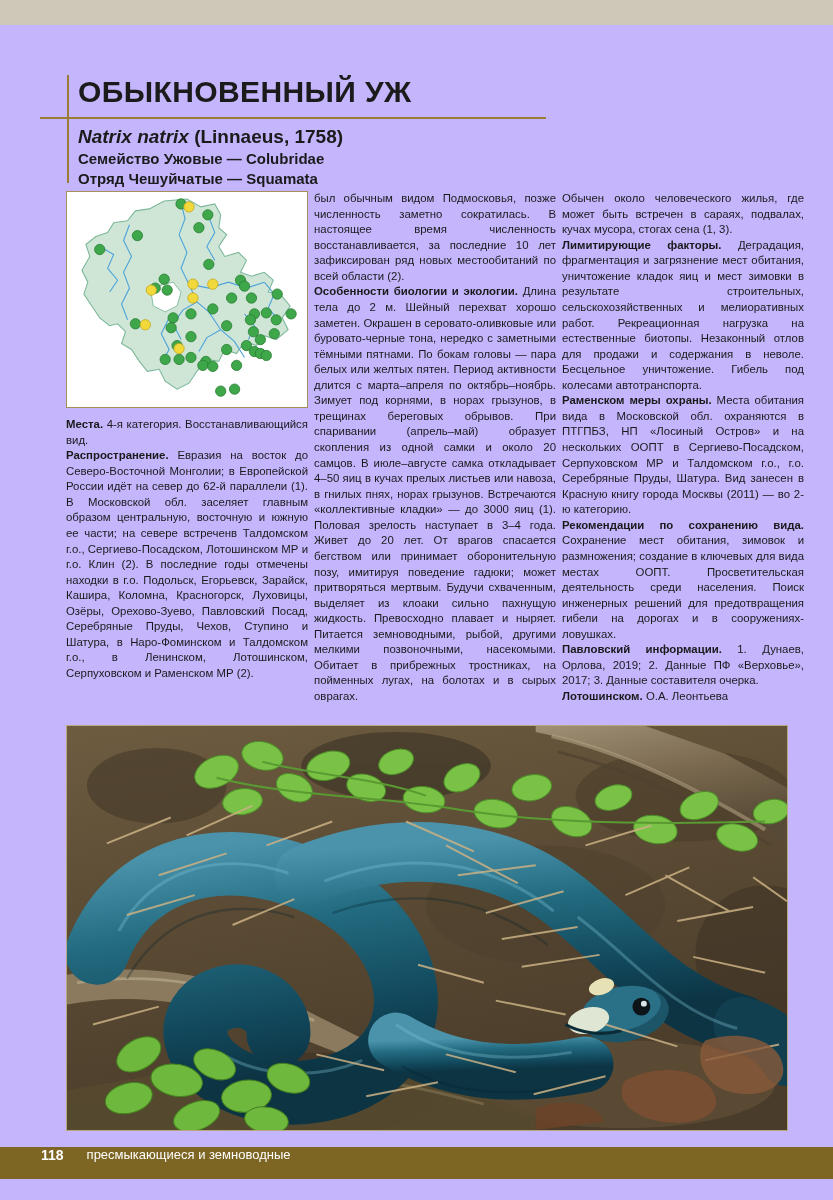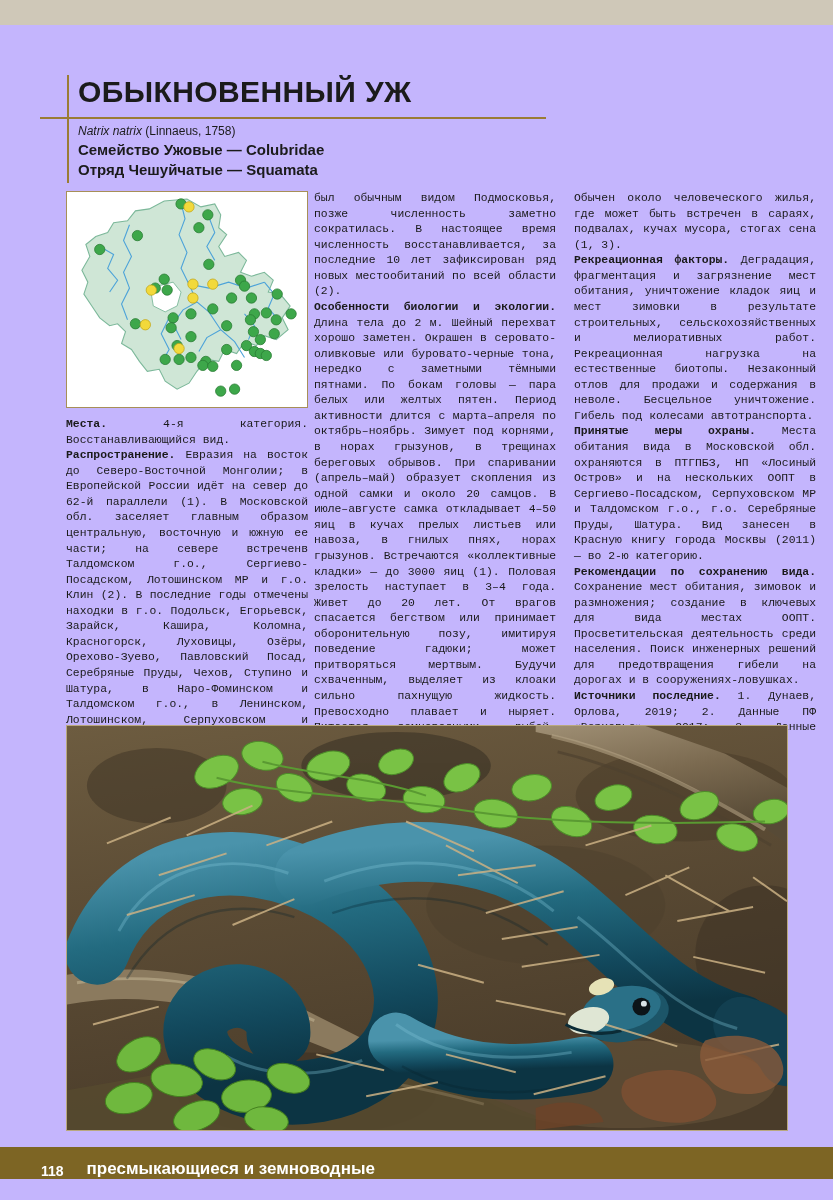--- a/index.html
+++ b/index.html
@@ -47,22 +47,22 @@
     line-height: 1;
     white-space: nowrap;
   }
   .subtitle-group {
     position: absolute;
     left: 78px; top: 99px;
     color: #1b1b1b;
     line-height: 1.32;
   }
   .sub-latin {
-    font-size: 12px;
-    font-weight: 400;
+    font-size: 19px;
+    font-weight: 700;
     white-space: nowrap;
   }
   .sub-latin i { font-style: italic; }
   .sub-line {
     font-size: 15px;
     font-weight: 700;
     white-space: nowrap;
   }
 
   
@@ -79,59 +79,58 @@
 
   
   .col {
     position: absolute;
     font-size: 11.4px;
     line-height: 1.365;
     color: #1a1a1a;
     text-align: justify;
     text-justify: inter-word;
     hyphens: manual;
-    font-family: Liberation Mono, monospace;
   }
   .col p { margin: 0; }
   .col b { font-weight: 700; }
   .col-left  { left: 66px;  top: 392px; width: 242px; }
   .col-mid   { left: 314px; top: 166px; width: 242px; }
-  .col-right { left: 574px; top: 166px; width: 242px; }
+  .col-right { left: 562px; top: 166px; width: 242px; }
 
   
   .photo {
     position: absolute;
     left: 66px; top: 700px;
     width: 722px; height: 406px;
     border: 1px solid #b9a87f;
     box-sizing: border-box;
     overflow: hidden;
     background: #3a3228;
   }
   .photo svg { display: block; width: 100%; height: 100%; }
 
   
   .footer-bar {
     position: absolute;
     left: 0; top: 1122px;
     width: 833px; height: 32px;
     background: #7d6524;
     display: flex;
-    align-items: flex-end;
+    align-items: flex-start;
   }
   .footer-page {
     color: #ffffff;
     font-size: 14px;
     font-weight: 700;
     margin-left: 41px;
   }
   .footer-title {
     color: #ffffff;
-    font-size: 17px;
-    font-weight: 700;
+    font-size: 13px;
+    font-weight: 400;
     margin-left: 23px;
   }
 </style>
 </head>
 <body>
 
 <div class="page">
 
   <div class="header-block">
     <div class="rule-h"></div>
@@ -231,24 +230,24 @@
     <p><b>Распространение.</b><span> Евразия на восток до Северо-Восточной Монголии; в Европейской России идёт на север до 62-й параллели (1). В Московской обл. заселяет главным образом центральную, восточную и южную ее части; на севере встреченв Талдомском г.о., Сергиево-Посадском, Лотошинском МР и г.о. Клин (2). В последние годы отмечены находки в г.о. Подольск, Егорьевск, Зарайск, Кашира, Коломна, Красногорск, Луховицы, Озёры, Орехово-Зуево, Павловский Посад, Серебряные Пруды, Чехов, Ступино и Шатура, в Наро-Фоминском и Талдомском г.о., в Ленинском, Лотошинском, Серпуховском и Раменском МР (2).</span></p>
   </div>
 
   <div class="col col-mid">
     <p><b></b><span>был обычным видом Подмосковья, позже численность заметно сократилась. В настоящее время численность восстанавливается, за последние 10 лет зафиксирован ряд новых местообитаний по всей области (2).</span></p>
     <p><b>Особенности биологии и экологии.</b><span> Длина тела до 2 м. Шейный перехват хорошо заметен. Окрашен в серовато-оливковые или буровато-черные тона, нередко с заметными тёмными пятнами. По бокам головы — пара белых или желтых пятен. Период активности длится с марта–апреля по октябрь–ноябрь. Зимует под корнями, в норах грызунов, в трещинах береговых обрывов. При спаривании (апрель–май) образует скопления из одной самки и около 20 самцов. В июле–августе самка откладывает 4–50 яиц в кучах прелых листьев или навоза, в гнилых пнях, норах грызунов. Встречаются «коллективные кладки» — до 3000 яиц (1). Половая зрелость наступает в 3–4 года. Живет до 20 лет. От врагов спасается бегством или принимает оборонительную позу, имитируя поведение гадюки; может притворяться мертвым. Будучи схваченным, выделяет из клоаки сильно пахнущую жидкость. Превосходно плавает и ныряет. Питается земноводными, рыбой, другими мелкими позвоночными, насекомыми. Обитает в прибрежных тростниках, на пойменных лугах, на болотах и в сырых оврагах.</span></p>
   </div>
 
   <div class="col col-right">
     <p><b></b><span>Обычен около человеческого жилья, где может быть встречен в сараях, подвалах, кучах мусора, стогах сена (1, 3).</span></p>
-    <p><b>Рекреационная факторы.</b><span> Деградация, фрагментация и загрязнение мест обитания, уничтожение кладок яиц и мест зимовки в результате строительных, сельскохозяйственных и мелиоративных работ. Рекреационная нагрузка на естественные биотопы. Незаконный отлов для продажи и содержания в неволе. Бесцельное уничтожение. Гибель под колесами автотранспорта.</span></p>
-    <p><b>Принятые меры охраны.</b><span> Места обитания вида в Московской обл. охраняются в ПТГПБЗ, НП «Лосиный Остров» и на нескольких ООПТ в Сергиево-Посадском, Серпуховском МР и Талдомском г.о., г.о. Серебряные Пруды, Шатура. Вид занесен в Красную книгу города Москвы (2011) — во 2-ю категорию.</span></p>
+    <p><b>Лимитирующие факторы.</b><span> Деградация, фрагментация и загрязнение мест обитания, уничтожение кладок яиц и мест зимовки в результате строительных, сельскохозяйственных и мелиоративных работ. Рекреационная нагрузка на естественные биотопы. Незаконный отлов для продажи и содержания в неволе. Бесцельное уничтожение. Гибель под колесами автотранспорта.</span></p>
+    <p><b>Раменском меры охраны.</b><span> Места обитания вида в Московской обл. охраняются в ПТГПБЗ, НП «Лосиный Остров» и на нескольких ООПТ в Сергиево-Посадском, Серпуховском МР и Талдомском г.о., г.о. Серебряные Пруды, Шатура. Вид занесен в Красную книгу города Москвы (2011) — во 2-ю категорию.</span></p>
     <p><b>Рекомендации по сохранению вида.</b><span> Сохранение мест обитания, зимовок и размножения; создание в ключевых для вида местах ООПТ. Просветительская деятельность среди населения. Поиск инженерных решений для предотвращения гибели на дорогах и в сооружениях-ловушках.</span></p>
-    <p><b>Источники последние.</b><span> 1. Дунаев, Орлова, 2019; 2. Данные ПФ «Верховье», 2017; 3. Данные составителя очерка.</span></p>
+    <p><b>Павловский информации.</b><span> 1. Дунаев, Орлова, 2019; 2. Данные ПФ «Верховье», 2017; 3. Данные составителя очерка.</span></p>
     <p><b>Лотошинском.</b><span> О.А. Леонтьева</span></p>
   </div>
 
   <div class="photo">
     <svg viewBox="0 0 722 406" preserveAspectRatio="none">
       <defs>
         <linearGradient id="gndG" x1="0" y1="0" x2="0.3" y2="1">
           <stop offset="0%" stop-color="#6d5c40"></stop>
           <stop offset="45%" stop-color="#5c4c35"></stop>
           <stop offset="100%" stop-color="#4a3c2a"></stop>

